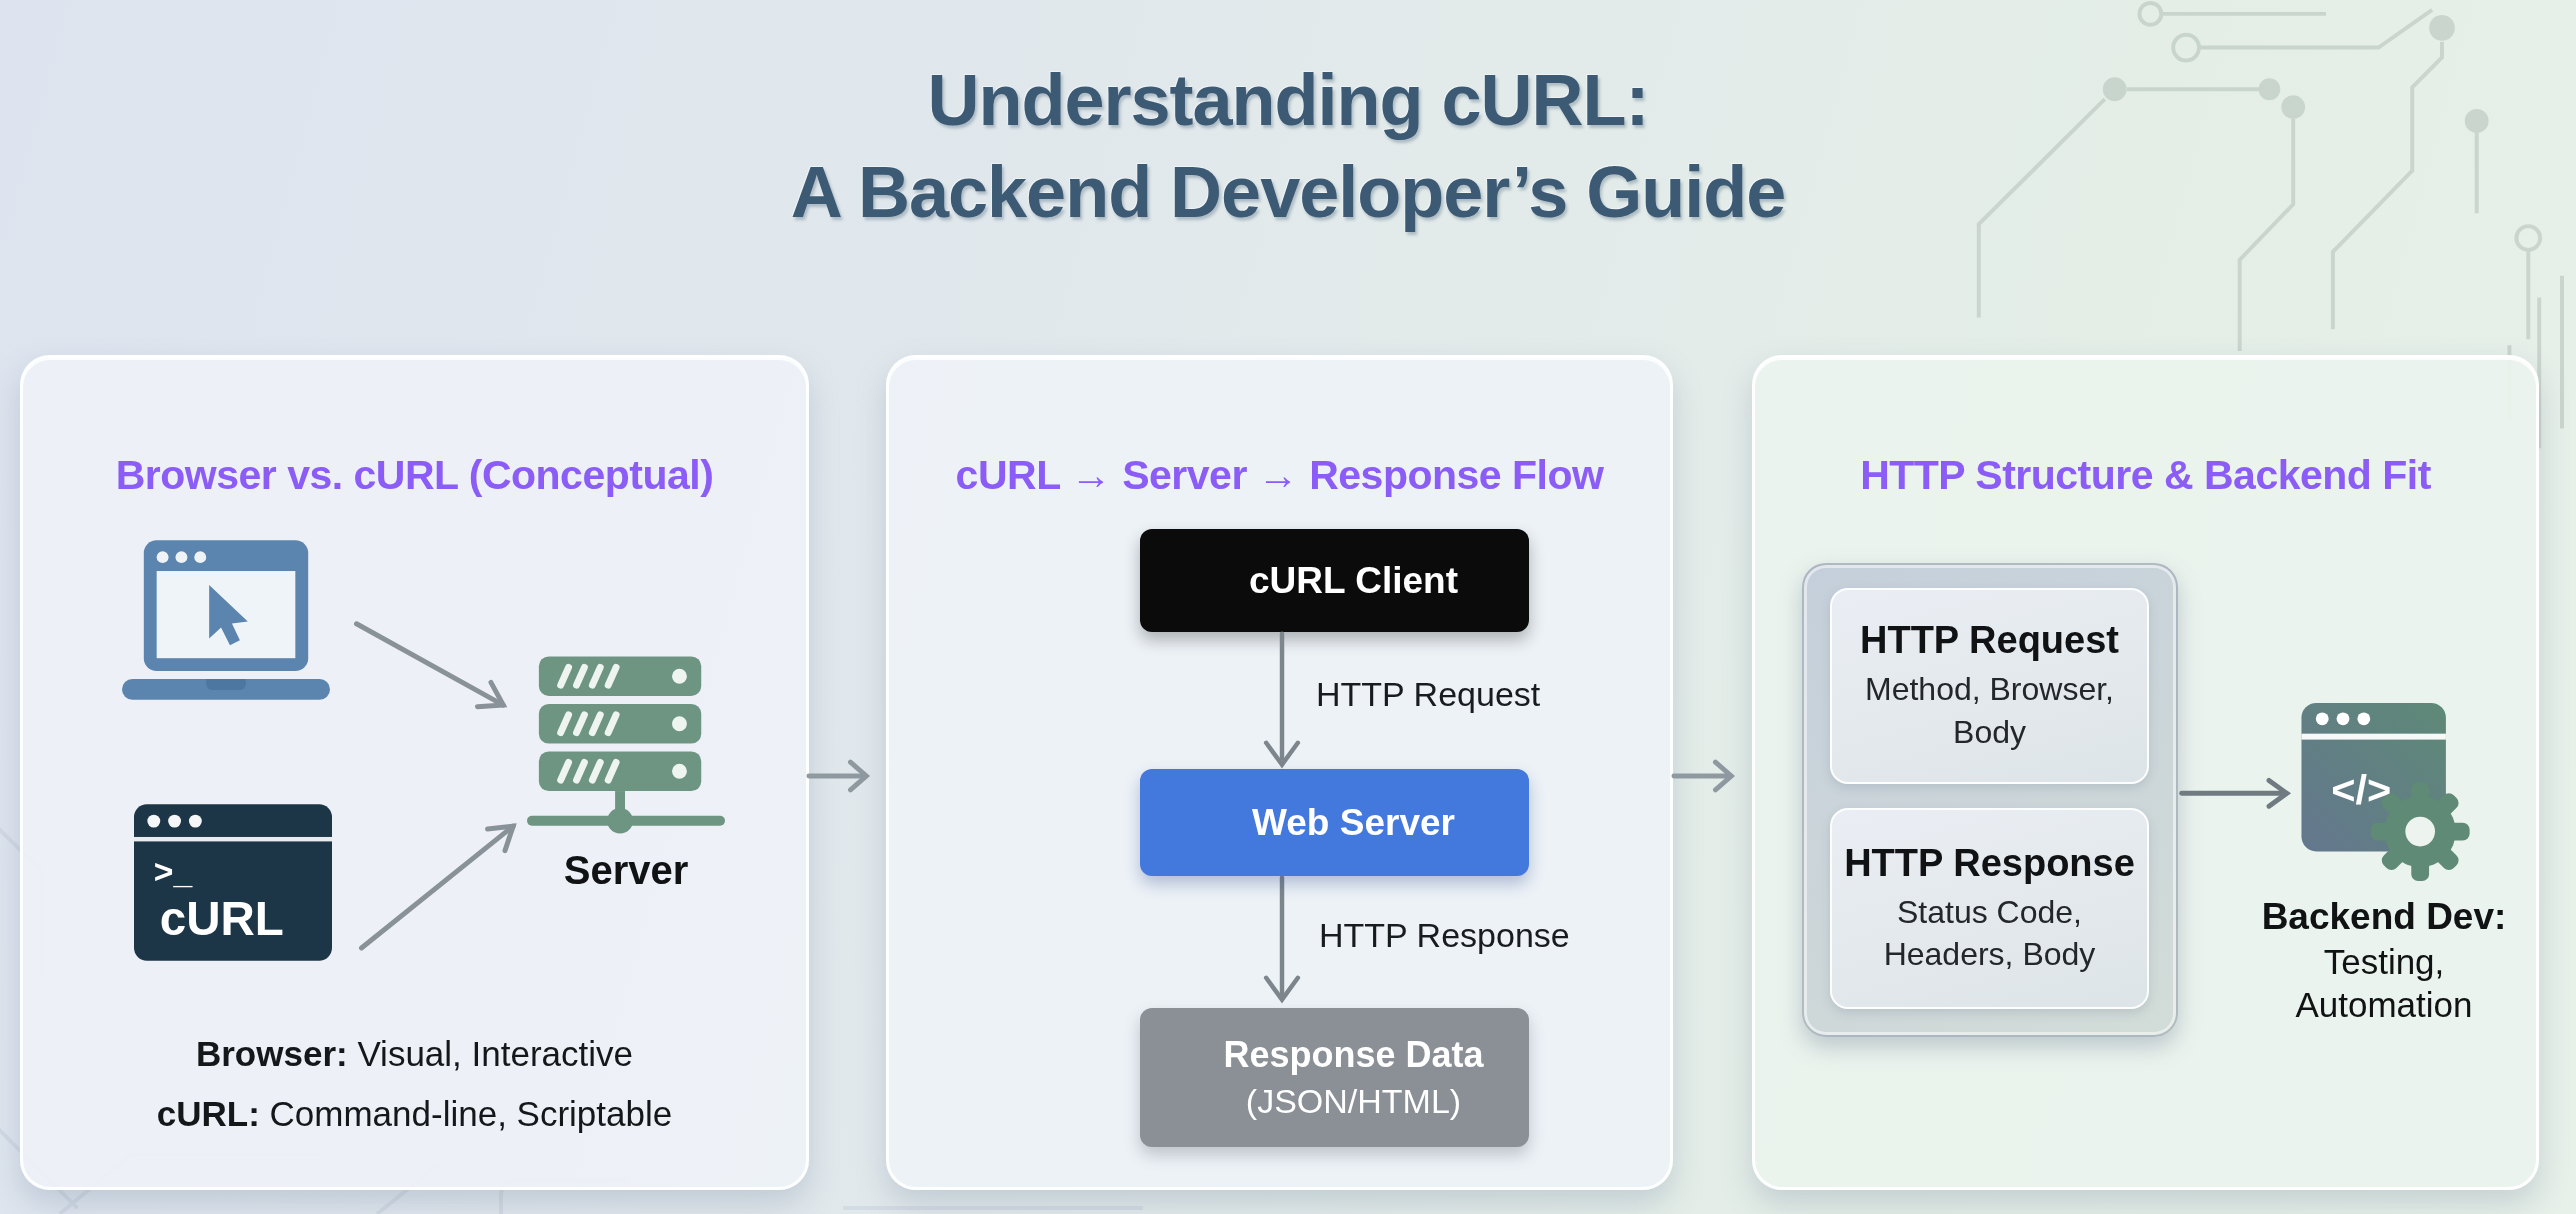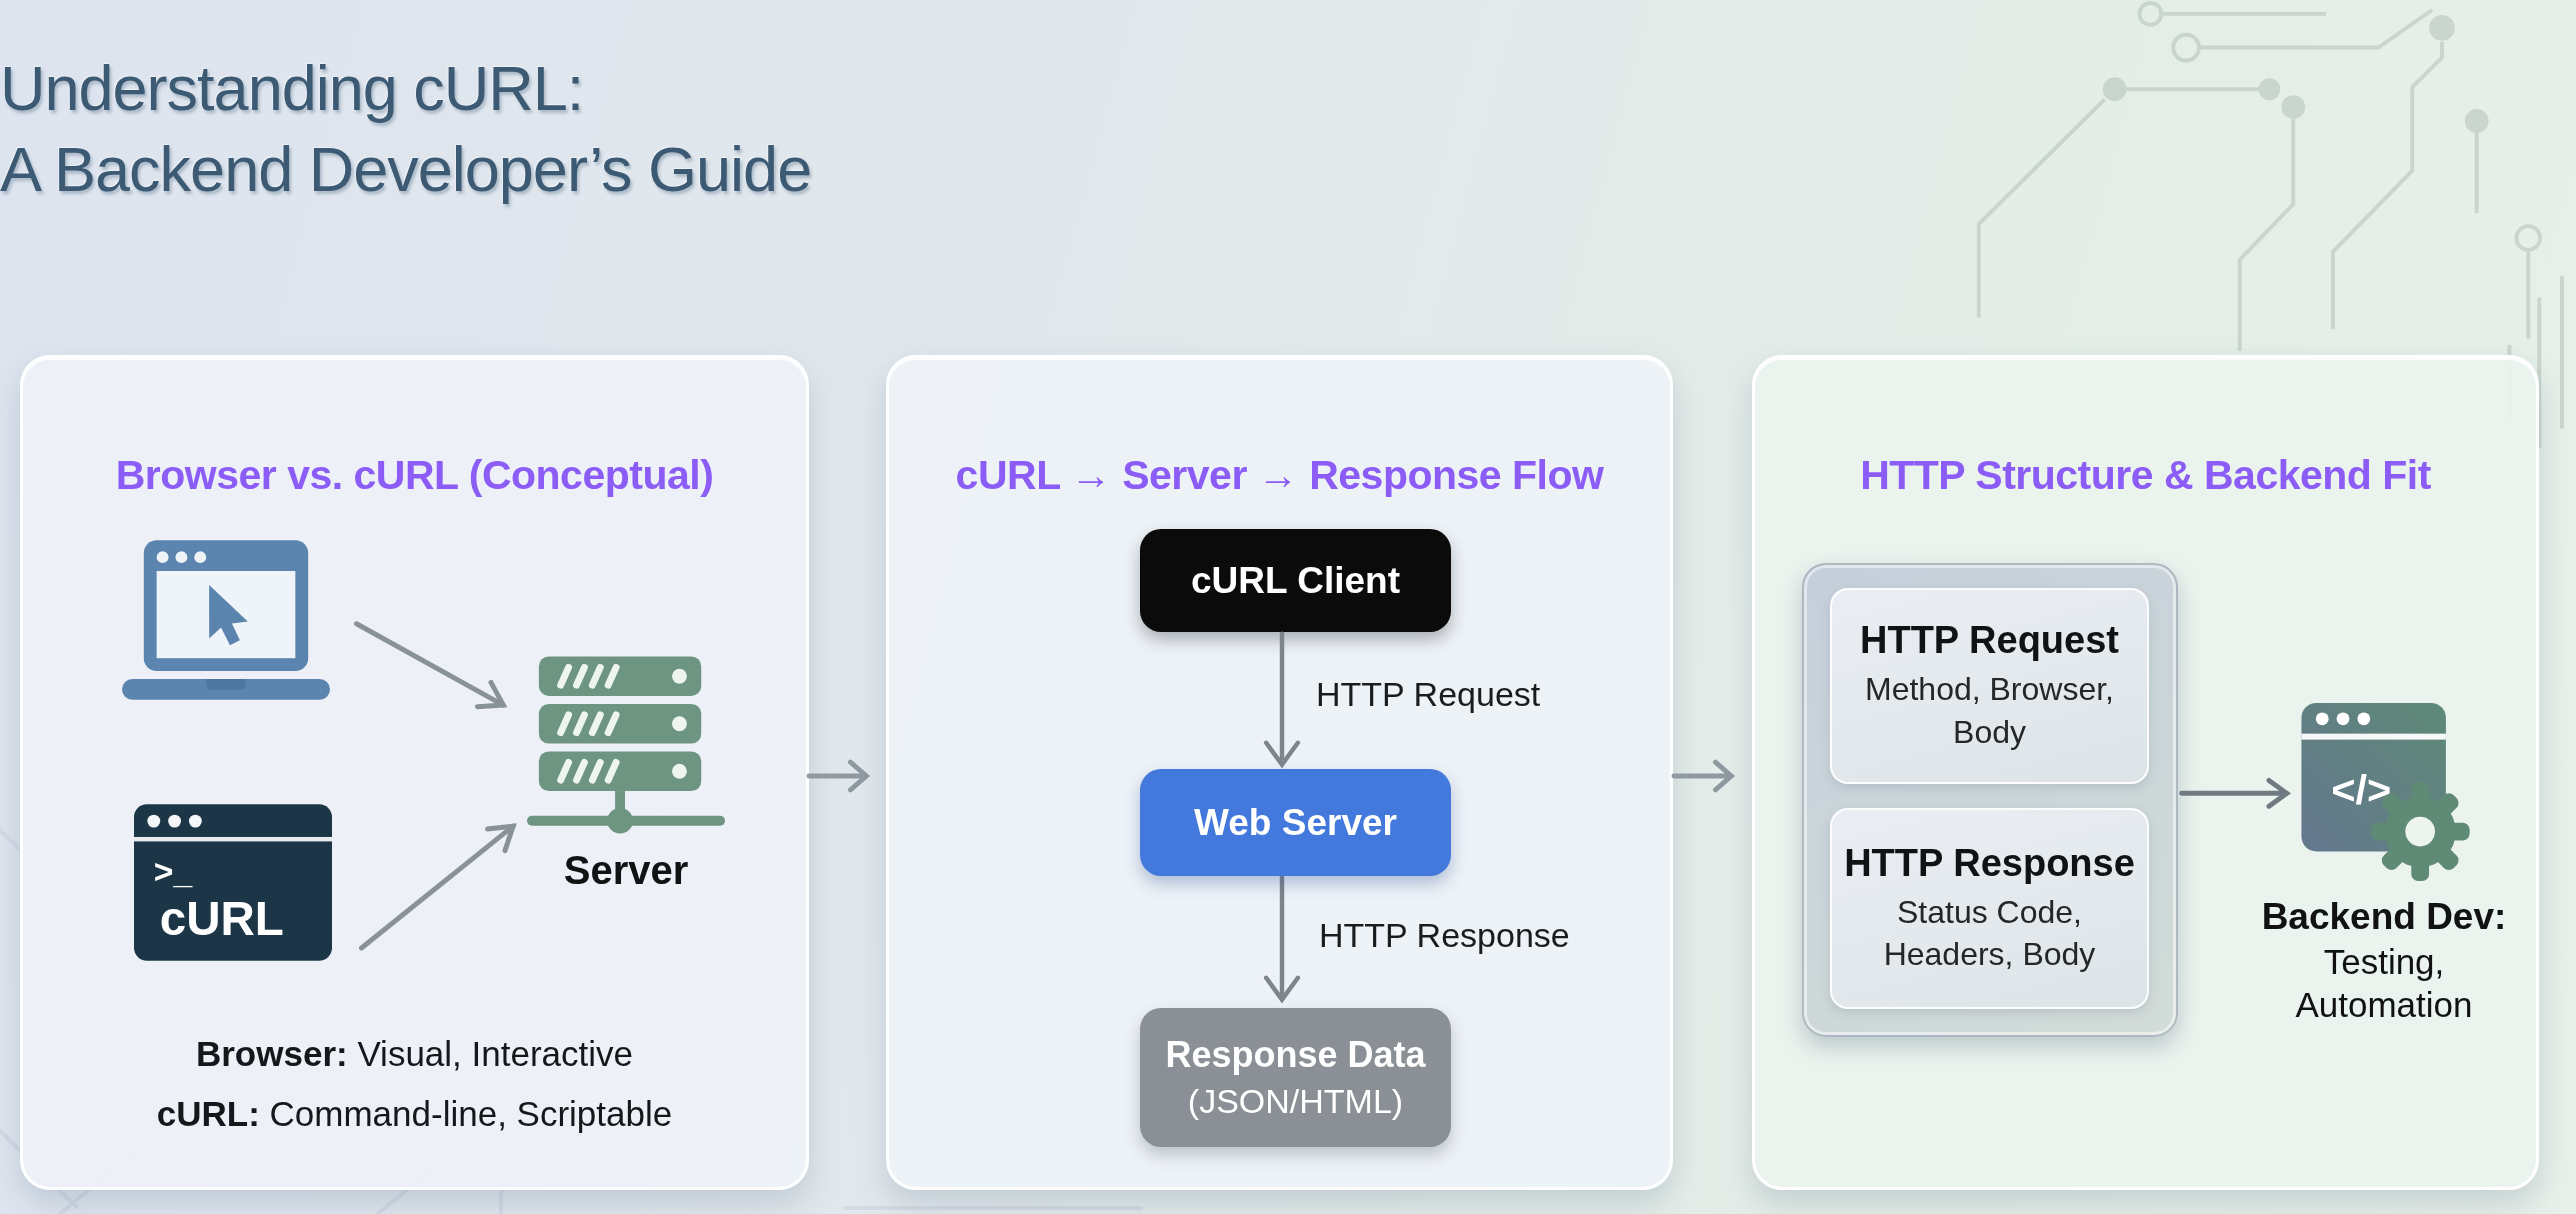--- a/index.html
+++ b/index.html
@@ -7,22 +7,22 @@
     position:relative; width:2576px; height:1214px; overflow:hidden;
     font-family:"Liberation Sans", sans-serif;
     background:linear-gradient(105deg,#dde4ef 0%,#e1e8ec 38%,#e4eee7 75%,#e7f0e9 100%);
   }
   svg { display:block; }
   svg text { font-family:"Liberation Sans", sans-serif; }
 
   .bg-circuit { position:absolute; left:0; top:0; }
 
   .title {
-    position:absolute; left:0; top:6px; width:100%; 
-    font-size:63px; line-height:1.28; font-weight:normal; letter-spacing:-1px;
+    position:absolute; left:0; top:6px; width:100%; text-align:center;
+    font-size:72px; line-height:1.28; font-weight:bold; letter-spacing:-1px;
     color:#3c5a74;
     text-shadow:2px 3px 3px rgba(52,82,110,0.30), -1px -1px 0 rgba(255,255,255,0.45);
   }
 
   .panel {
     position:absolute; top:355px; height:835px;
     background:rgba(238,242,247,0.92);
     border:3px solid rgba(255,255,255,0.95);
     border-radius:30px;
     box-shadow:0 14px 30px rgba(110,130,155,0.28), inset 0 2px 0 rgba(255,255,255,0.8);
@@ -44,23 +44,23 @@
   .server-label  { position:absolute; left:494px; top:490px; width:218px; text-align:center;
                    font-size:40px; font-weight:bold; color:#101214; }
   .p1-arrows { position:absolute; left:0; top:0; }
   .note { position:absolute; left:0; width:100%; text-align:center; font-size:35px; color:#15181a; }
   .note b { font-weight:bold; }
   .note1 { top:676px; }
   .note2 { top:736px; }
 
   
   .flow-node {
-    position:absolute; left:251px; width:311px; border-radius:21px; color:#ffffff;
+    position:absolute; left:251px; width:351px; border-radius:12px; color:#ffffff;
     display:flex; flex-direction:column; align-items:center; justify-content:center;
-    text-align:center; font-weight:bold; font-size:37px;
+    text-align:center; font-weight:bold; font-size:37px;padding-left:38px;
   }
   .node-curl { top:171px; height:103px; background:#0b0b0c; box-shadow:0 8px 16px rgba(20,25,30,0.3); }
   .node-web  { top:411px; height:107px; background:#4378dc; box-shadow:0 8px 16px rgba(40,70,140,0.3); }
   .node-resp { top:650px; height:139px; background:#8a9095; box-shadow:0 8px 16px rgba(80,90,100,0.3);
                font-size:36px; line-height:1.3; }
   .node-resp .sub { font-weight:500; font-size:34px; }
   .p2-arrows { position:absolute; left:0; top:0; }
   .edge-label { position:absolute; font-size:34px; color:#191c1f; }
   .edge1 { left:427px; top:317px; }
   .edge2 { left:430px; top:558px; }

